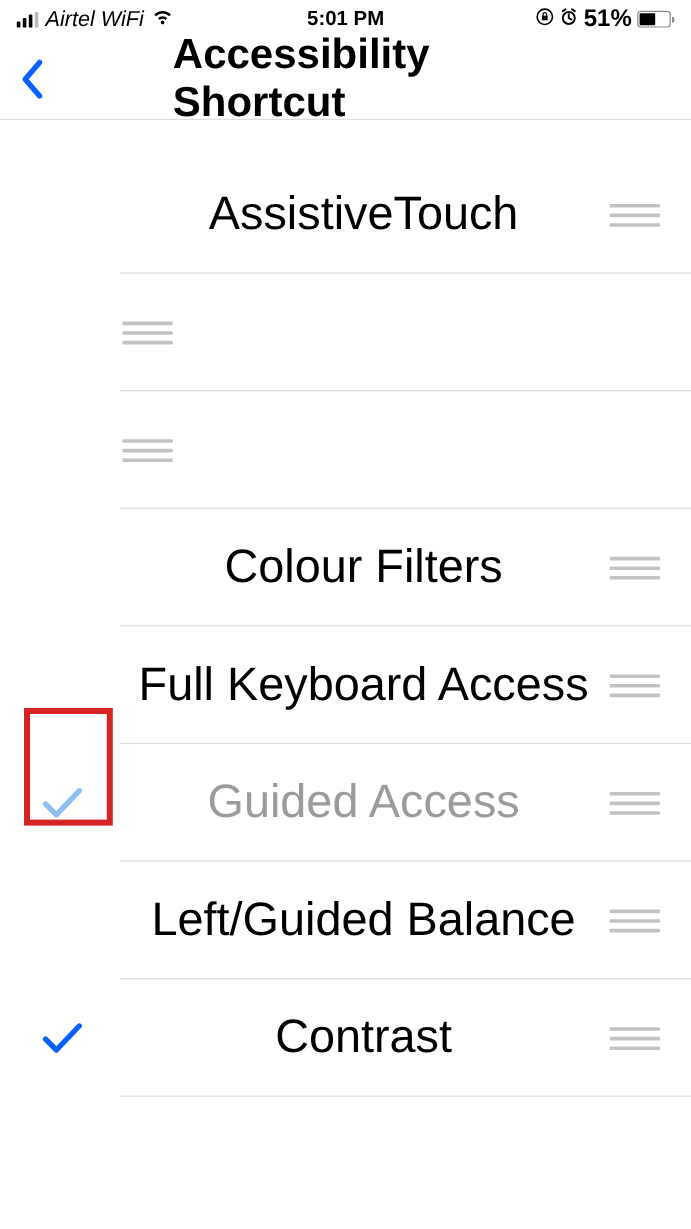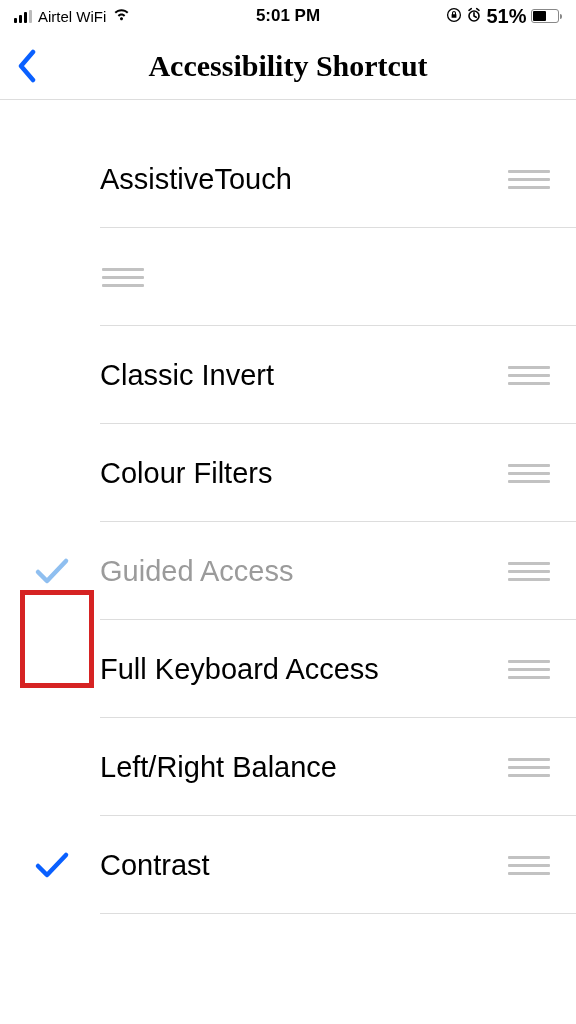--- a/index.html
+++ b/index.html
@@ -23,43 +23,42 @@
     .status-left { display: flex; align-items: center; gap: 6px; }
     .status-center { position: absolute; left: 50%; transform: translateX(-50%); }
     .status-right { display: flex; align-items: center; gap: 4px; font-size: 20px; }
     .signal-bars { display: inline-flex; align-items: flex-end; gap: 2px; height: 13px; }
     .signal-bars span { width: 3px; background: #000; border-radius: 1px; }
     .signal-bars span:nth-child(1) { height: 5px; }
     .signal-bars span:nth-child(2) { height: 8px; }
     .signal-bars span:nth-child(3) { height: 11px; }
     .signal-bars span:nth-child(4) { height: 13px; background: #bbb; }
     .wifi-icon svg { width: 19px; height: 14px; }
-    .carrier { font-size: 15px; font-weight: 400; }
+    .carrier { font-size: 18px; font-weight: 400; font-style: italic; }
     .battery-icon { display: inline-flex; align-items: center; }
     .battery-body { width: 28px; height: 14px; border: 1.5px solid #888; border-radius: 3px; position: relative; }
     .battery-fill { position: absolute; left: 1px; top: 1px; bottom: 1px; width: 50%; background: #000; border-radius: 1px; }
     .battery-tip { width: 2.5px; height: 5px; background: #888; border-radius: 0 2px 2px 0; margin-left: 1px; }
 
     .nav-bar {
       height: 68px;
       display: flex;
       align-items: center;
       padding: 0 10px;
       border-bottom: 1px solid #ddd;
       position: relative;
     }
     .back-button { padding: 6px; display: flex; align-items: center; }
     .back-button svg { width: 22px; height: 34px; }
     .nav-title {
       position: absolute;
       left: 50%;
       transform: translateX(-50%);
-      font-size: 30px;
+      font-size: 35px;
       font-weight: 700;
-      font-family: Liberation Serif, serif;
     }
 
     .list { margin-top: 30px; }
     .list-row {
       display: flex;
       align-items: center;
       height: 98px;
       padding-left: 100px;
       padding-right: 24px;
       position: relative;
@@ -76,23 +75,24 @@
     .check-slot {
       position: absolute;
       left: 24px;
       width: 56px;
       display: flex;
       align-items: center;
       justify-content: center;
     }
     .check-slot svg { width: 36px; height: 30px; }
     .row-label {
-      font-size: 29px;
+      font-size: 39px;
       flex: 1;
       color: #000;
+      text-align: center;
     }
     .row-dimmed .row-label { color: #9b9b9b; }
     .drag-handle { display: flex; flex-direction: column; gap: 5px; padding: 6px 2px; }
     .drag-handle span { width: 42px; height: 3px; background: #c2c2c2; border-radius: 1px; }
 
     .highlight-box {
       position: absolute;
       border: 5px solid #d62323;
       pointer-events: none;
     }
@@ -161,30 +161,38 @@
     <div class="list-row">
       <div class="check-slot"></div>
       <div class="drag-handle">
         <span></span>
         <span></span>
         <span></span>
       </div>
     </div>
     <div class="list-row">
       <div class="check-slot"></div>
-      <div class="row-label">Classic Invert</div>
       <div class="drag-handle">
         <span></span>
         <span></span>
         <span></span>
       </div>
     </div>
     <div class="list-row">
       <div class="check-slot"></div>
       <div class="row-label">Colour Filters</div>
+      <div class="drag-handle">
+        <span></span>
+        <span></span>
+        <span></span>
+      </div>
+    </div>
+    <div class="list-row">
+      <div class="check-slot"></div>
+      <div class="row-label">Full Keyboard Access</div>
       <div class="drag-handle">
         <span></span>
         <span></span>
         <span></span>
       </div>
     </div>
     <div class="list-row row-dimmed">
       <div class="check-slot">
         <svg viewBox="0 0 36 30">
           <path d="M4 16 L13 25 L32 5" stroke="#8fbff0" stroke-width="4.5" fill="none" stroke-linecap="round" stroke-linejoin="round"></path>
@@ -192,30 +200,21 @@
       </div>
       <div class="row-label">Guided Access</div>
       <div class="drag-handle">
         <span></span>
         <span></span>
         <span></span>
       </div>
     </div>
     <div class="list-row">
       <div class="check-slot"></div>
-      <div class="row-label">Full Keyboard Access</div>
-      <div class="drag-handle">
-        <span></span>
-        <span></span>
-        <span></span>
-      </div>
-    </div>
-    <div class="list-row">
-      <div class="check-slot"></div>
-      <div class="row-label">Left/Right Balance</div>
+      <div class="row-label">Left/Guided Balance</div>
       <div class="drag-handle">
         <span></span>
         <span></span>
         <span></span>
       </div>
     </div>
     <div class="list-row">
       <div class="check-slot">
         <svg viewBox="0 0 36 30">
           <path d="M4 16 L13 25 L32 5" stroke="#0a60ff" stroke-width="4.5" fill="none" stroke-linecap="round" stroke-linejoin="round"></path>

